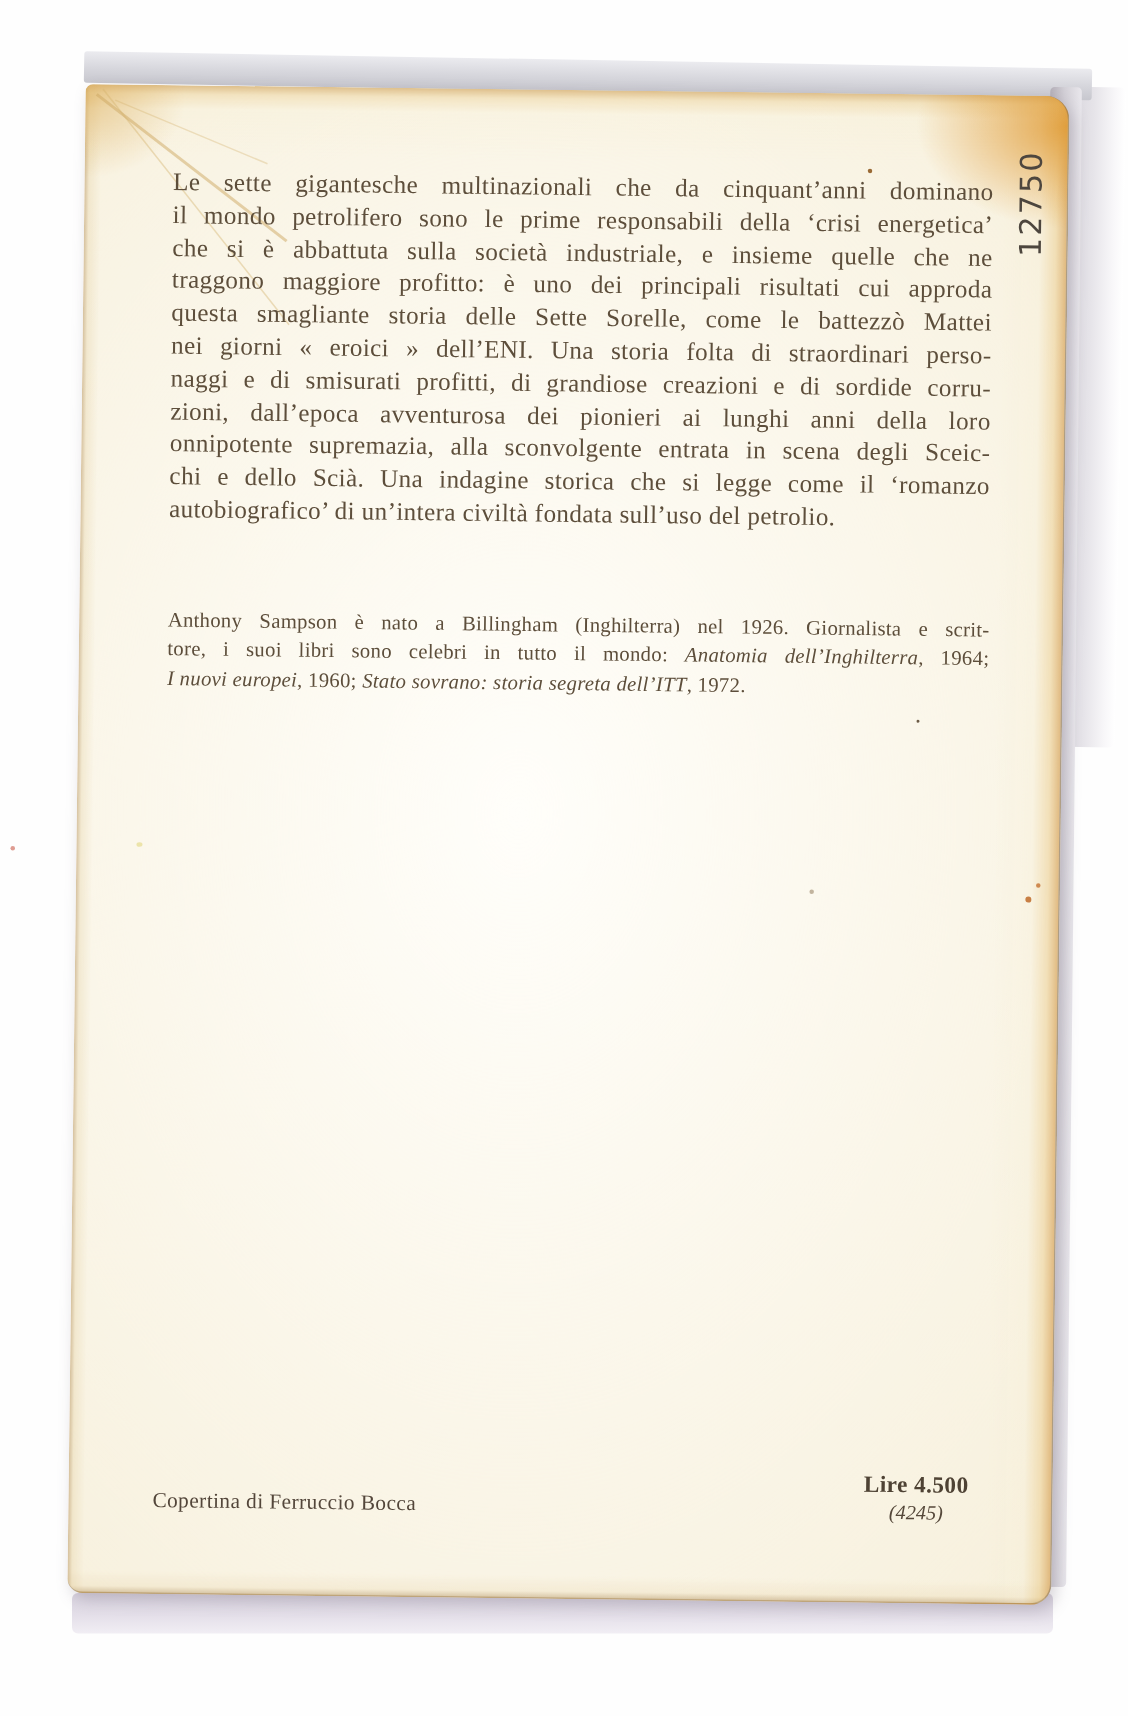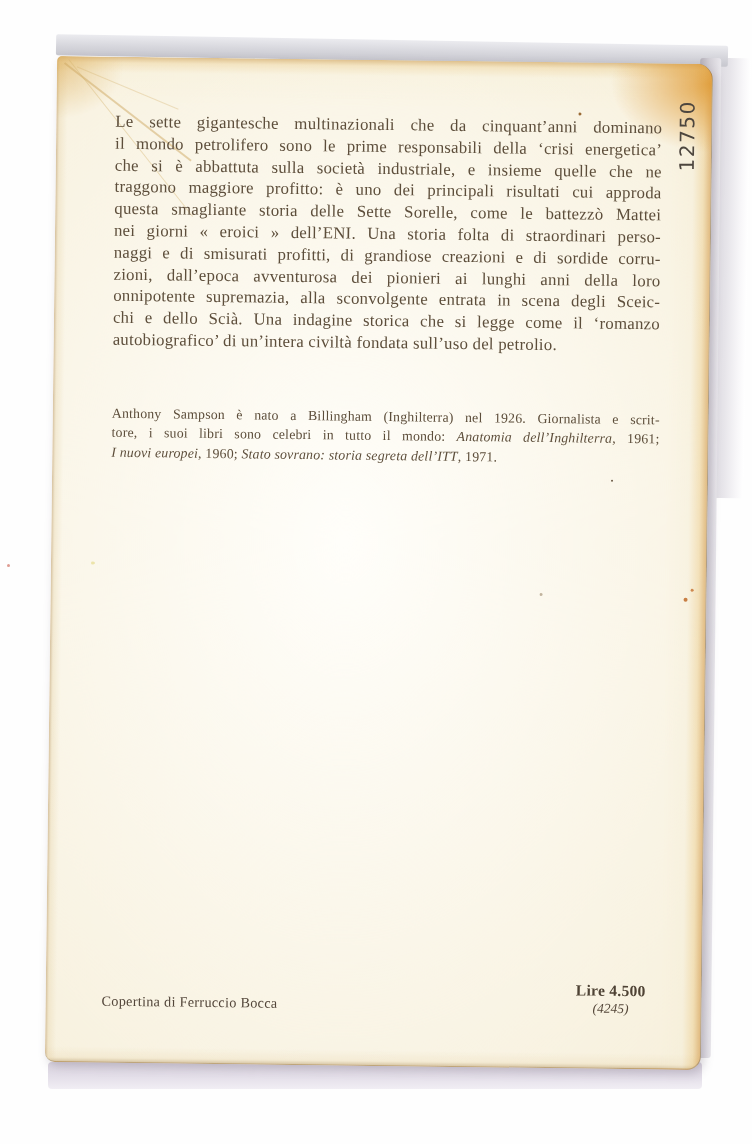--- a/index.html
+++ b/index.html
@@ -133,22 +133,22 @@
         <div class="tline">nei giorni « eroici » dell’ENI. Una storia folta di straordinari perso-</div>
         <div class="tline">naggi e di smisurati profitti, di grandiose creazioni e di sordide corru-</div>
         <div class="tline">zioni, dall’epoca avventurosa dei pionieri ai lunghi anni della loro</div>
         <div class="tline">onnipotente supremazia, alla sconvolgente entrata in scena degli Sceic-</div>
         <div class="tline">chi e dello Scià. Una indagine storica che si legge come il ‘romanzo</div>
         <div class="tline last">autobiografico’ di un’intera civiltà fondata sull’uso del petrolio.</div>
       </div>
 
     <div class="bio">
         <div class="tline"><span>Anthony Sampson è nato a Billingham (Inghilterra) nel 1926. Giornalista e scrit-</span></div>
-        <div class="tline"><span>tore, i suoi libri sono celebri in tutto il mondo: </span><span class="it">Anatomia dell’Inghilterra</span><span>, 1961;</span></div>
-        <div class="tline last"><span class="it">I nuovi europei</span><span>, 1960; </span><span class="it">Stato sovrano: storia segreta dell’ITT</span><span>, 1971.</span></div>
+        <div class="tline"><span>tore, i suoi libri sono celebri in tutto il mondo: </span><span class="it">Anatomia dell’Inghilterra</span><span>, 1964;</span></div>
+        <div class="tline last"><span class="it">I nuovi europei</span><span>, 1960; </span><span class="it">Stato sovrano: storia segreta dell’ITT</span><span>, 1972.</span></div>
       </div>
 
     <div class="credit">Copertina di Ferruccio Bocca</div>
 
     <div class="price-block">
       <div class="price">Lire 4.500</div>
       <div class="price-code">(4245)</div>
     </div>
 
     <div class="speck s1"></div>

